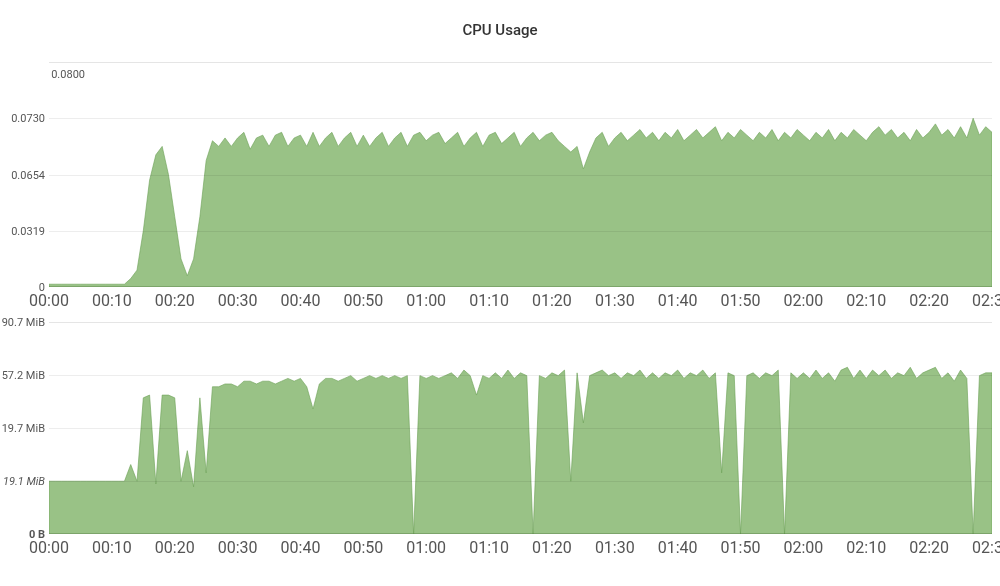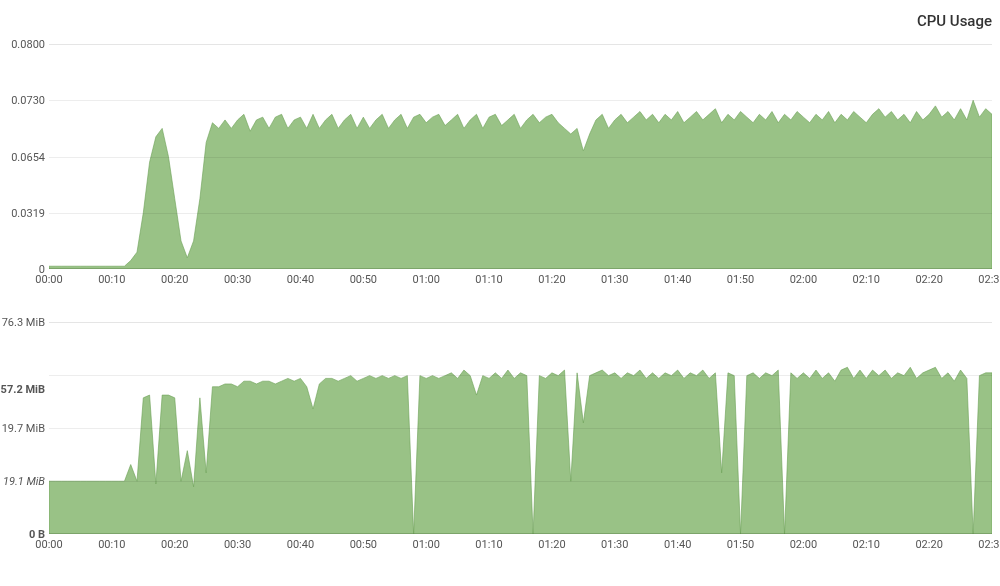--- a/index.html
+++ b/index.html
@@ -15,26 +15,26 @@
   .panel {
     position: absolute;
     left: 0;
     width: 1000px;
   }
   .panel-title {
     text-align: center;
     font-size: 15px;
     font-weight: 500;
     color: #333;
-    margin: 8px;
+    margin: 17px;
     padding: 4px 0 6px 0;
     cursor: pointer;
     display: flex;
     align-items: center;
-    justify-content: flex-end;
+    justify-content: center;
     gap: 4px;
   }
   .chevron {
     display: inline-block;
     font-size: 10px;
     color: #666;
     transform: translateY(-1px) scaleY(0.5);
   }
   .chart-wrap {
     position: relative;
@@ -76,21 +76,21 @@
   .x-labels {
     position: absolute;
     left: 49px;
     right: 8px;
     bottom: 0;
     height: 14px;
   }
   .x-label {
     position: absolute;
     top: 0;
-    font-size: 11px;
+    font-size: 16px;
     color: #555;
     transform: translateX(-50%);
     white-space: nowrap;
   }
   svg.area {
     position: absolute;
     inset: 0;
     width: 100%;
     height: 100%;
   }
@@ -135,21 +135,21 @@
         <div class="x-label" style="left: 93.3333%;">02:20</div>
         <div class="x-label" style="left: 100%;">02:30</div>
       </div>
   <div class="y-label" style="top: 225px;">0</div>
       <div class="gridline" style="top: 168.75px;"></div>
       <div class="y-label" style="top: 168.75px;">0.0319</div>
       <div class="gridline" style="top: 112.5px;"></div>
       <div class="y-label" style="top: 112.5px;">0.0654</div>
       <div class="gridline" style="top: 56.25px;"></div>
       <div class="y-label" style="top: 56.25px;">0.0730</div>
-      <div class="y-label" style="top: 0px;">0.0800</div>
+      <div class="y-label" style="top: 12px; padding-left: 40px;">0.0800</div>
     </div>
 </div>
 
 <div class="panel" id="panel-mem" style="top: 322px; height: 260px;">
   <div class="chart-wrap" id="wrap-mem" style="position: relative; height: 230px;">
     <div class="chart-border-top"></div>
     <div class="chart" id="plot-mem">
         <svg class="area" viewBox="0 0 1000 1000" preserveAspectRatio="none">
           <path d="M 0 1000 L 0.00 750.98 L 6.67 750.98 L 13.33 750.98 L 20.00 750.98 L 26.67 750.98 L 33.33 750.98 L 40.00 750.98 L 46.67 750.98 L 53.33 750.98 L 60.00 750.98 L 66.67 750.98 L 73.33 750.98 L 80.00 750.98 L 86.67 672.35 L 93.33 750.98 L 100.00 357.80 L 106.67 344.69 L 113.33 764.09 L 120.00 344.69 L 126.67 344.69 L 133.33 357.80 L 140.00 750.98 L 146.67 606.82 L 153.33 777.20 L 160.00 357.80 L 166.67 711.66 L 173.33 305.37 L 180.00 305.37 L 186.67 292.27 L 193.33 292.27 L 200.00 305.37 L 206.67 279.16 L 213.33 279.16 L 220.00 292.27 L 226.67 279.16 L 233.33 279.16 L 240.00 292.27 L 246.67 279.16 L 253.33 266.06 L 260.00 279.16 L 266.67 266.06 L 273.33 305.37 L 280.00 410.22 L 286.67 292.27 L 293.33 266.06 L 300.00 266.06 L 306.67 279.16 L 313.33 266.06 L 320.00 252.95 L 326.67 279.16 L 333.33 266.06 L 340.00 252.95 L 346.67 266.06 L 353.33 252.95 L 360.00 266.06 L 366.67 252.95 L 373.33 266.06 L 380.00 252.95 L 386.67 1000.00 L 393.33 252.95 L 400.00 266.06 L 406.67 252.95 L 413.33 266.06 L 420.00 252.95 L 426.67 239.84 L 433.33 266.06 L 440.00 226.74 L 446.67 252.95 L 453.33 344.69 L 460.00 252.95 L 466.67 266.06 L 473.33 239.84 L 480.00 266.06 L 486.67 226.74 L 493.33 266.06 L 500.00 239.84 L 506.67 252.95 L 513.33 1000.00 L 520.00 252.95 L 526.67 266.06 L 533.33 239.84 L 540.00 252.95 L 546.67 226.74 L 553.33 750.98 L 560.00 239.84 L 566.67 475.75 L 573.33 252.95 L 580.00 239.84 L 586.67 226.74 L 593.33 252.95 L 600.00 239.84 L 606.67 266.06 L 613.33 239.84 L 620.00 252.95 L 626.67 226.74 L 633.33 266.06 L 640.00 239.84 L 646.67 266.06 L 653.33 239.84 L 660.00 252.95 L 666.67 226.74 L 673.33 266.06 L 680.00 239.84 L 686.67 252.95 L 693.33 226.74 L 700.00 266.06 L 706.67 239.84 L 713.33 711.66 L 720.00 239.84 L 726.67 252.95 L 733.33 1000.00 L 740.00 252.95 L 746.67 239.84 L 753.33 266.06 L 760.00 239.84 L 766.67 252.95 L 773.33 226.74 L 780.00 1000.00 L 786.67 239.84 L 793.33 266.06 L 800.00 239.84 L 806.67 266.06 L 813.33 226.74 L 820.00 266.06 L 826.67 239.84 L 833.33 279.16 L 840.00 226.74 L 846.67 213.63 L 853.33 266.06 L 860.00 226.74 L 866.67 266.06 L 873.33 226.74 L 880.00 252.95 L 886.67 226.74 L 893.33 266.06 L 900.00 239.84 L 906.67 252.95 L 913.33 213.63 L 920.00 266.06 L 926.67 239.84 L 933.33 226.74 L 940.00 213.63 L 946.67 266.06 L 953.33 239.84 L 960.00 279.16 L 966.67 226.74 L 973.33 266.06 L 980.00 1000.00 L 986.67 252.95 L 993.33 239.84 L 1000.00 239.84 L 1000 1000 Z" class="area-fill" vector-effect="non-scaling-stroke"></path>
         </svg>
@@ -172,16 +172,16 @@
         <div class="x-label" style="left: 86.6667%;">02:10</div>
         <div class="x-label" style="left: 93.3333%;">02:20</div>
         <div class="x-label" style="left: 100%;">02:30</div>
       </div>
   <div class="y-label" style="top: 212px; font-weight: bold;">0 B</div>
       <div class="gridline" style="top: 159px;"></div>
       <div class="y-label" style="top: 159px; font-style: italic;">19.1 MiB</div>
       <div class="gridline" style="top: 106px;"></div>
       <div class="y-label" style="top: 106px;">19.7 MiB</div>
       <div class="gridline" style="top: 53px;"></div>
-      <div class="y-label" style="top: 67px; font-weight: bold;">57.2 MiB</div>
-      <div class="y-label" style="top: 0px;">76.3 MiB</div>
+      <div class="y-label" style="top: 53px;">57.2 MiB</div>
+      <div class="y-label" style="top: 0px;">90.7 MiB</div>
     </div>
 </div>
 
 </body></html>

